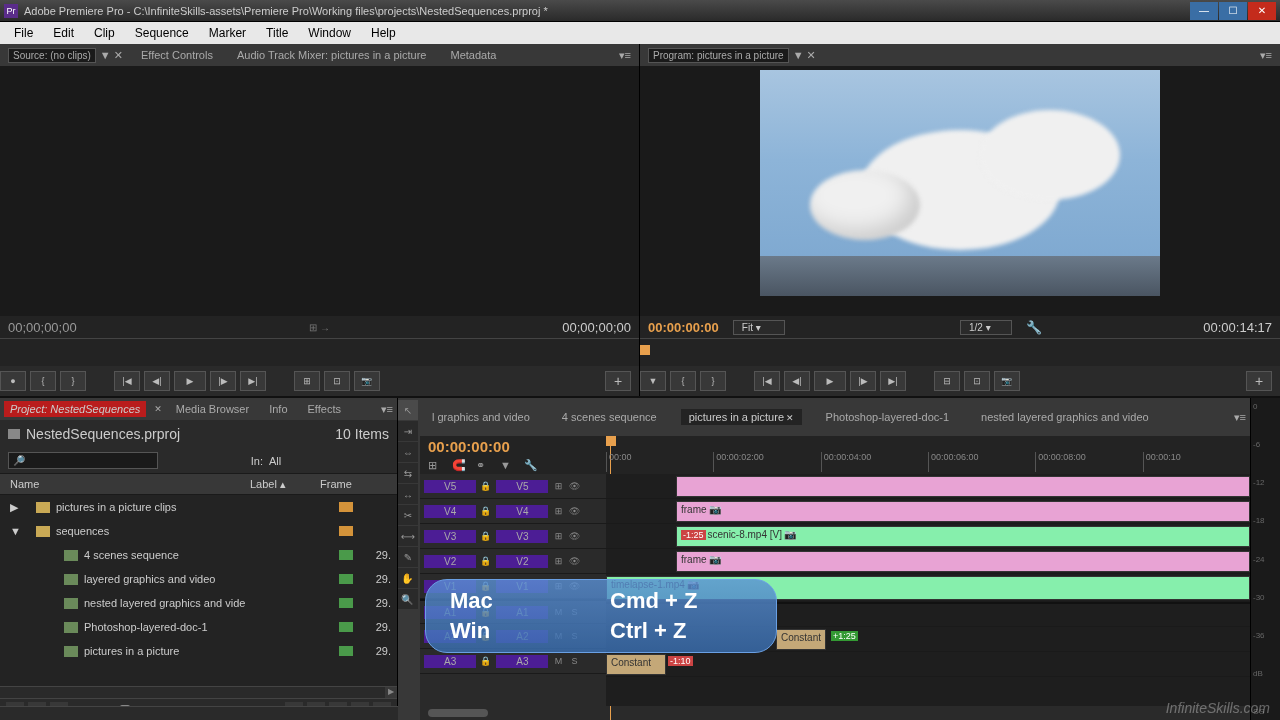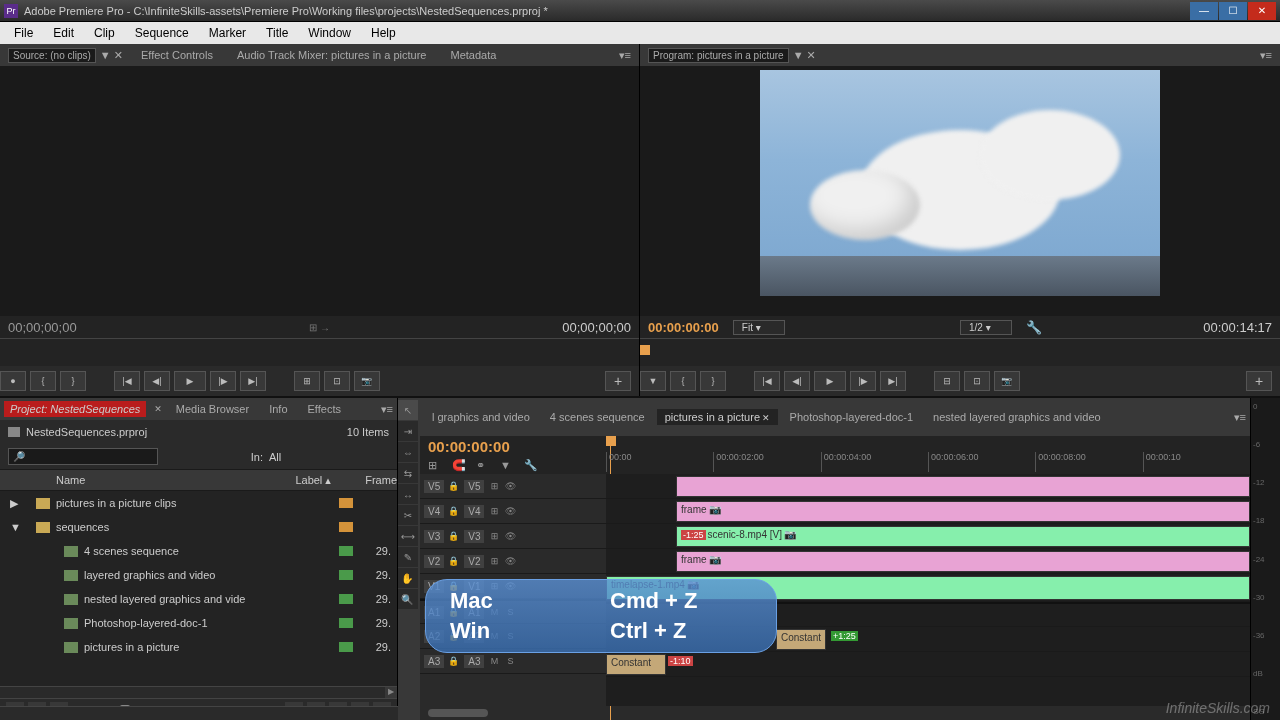--- a/index.html
+++ b/index.html
@@ -46,61 +46,61 @@
 .project-panel { width: 398px; background: #2a2a2a; display: flex; flex-direction: column; border-right: 1px solid #000; }
 .tools-col { width: 22px; background: #383838; display: flex; flex-direction: column; gap: 1px; padding: 2px 0; }
 .tool { width: 20px; height: 20px; background: #2a2a2a; display: flex; align-items: center; justify-content: center; font-size: 10px; color: #999; cursor: pointer; }
 .tool.active { background: #4a4a4a; }
 .timeline-panel { flex: 1; background: #232323; display: flex; flex-direction: column; position: relative; }
 .audio-meter { width: 30px; background: #1a1a1a; border-left: 1px solid #000; padding: 4px 2px; font-size: 8px; color: #666; display: flex; flex-direction: column; justify-content: space-between; }
 
 .project-tabs { height: 22px; background: #383838; display: flex; align-items: center; padding: 0 4px; font-size: 11px; color: #aaa; gap: 8px; }
 .project-tabs .tab { padding: 2px 6px; }
 .project-tabs .tab.active { background: #b91c1c; color: #ccc; font-style: italic; }
-.project-header { padding: 6px 8px; display: flex; align-items: center; gap: 6px; font-size: 11px; color: #ccc; }
+.project-header { padding: 6px 8px; display: flex; align-items: center; gap: 6px; font-size: 14px; color: #ccc; }
 .bin-icon { width: 12px; height: 10px; background: #888; }
 .project-header .items { margin-left: auto; }
 .project-filter { padding: 4px 8px; display: flex; align-items: center; gap: 6px; font-size: 11px; color: #ccc; }
 .search-box { background: #1a1a1a; border: 1px solid #555; padding: 2px 18px 2px 4px; width: 150px; color: #aaa; font-size: 10px; position: relative; }
 .project-cols { display: flex; background: #383838; height: 22px; align-items: center; font-size: 11px; color: #ccc; border-top: 1px solid #1a1a1a; border-bottom: 1px solid #1a1a1a; }
-.col-name { width: 250px; padding-left: 10px; margin-left: 46px; }
+.col-name { width: 250px; padding-left: 10px; }
 .col-label { width: 70px; } .col-frame { flex: 1; }
 .project-tree { flex: 1; overflow: hidden; font-size: 11px; color: #ccc; background: #232323; }
 .tree-row { display: flex; align-items: center; height: 24px; padding-left: 10px; cursor: pointer; }
 .tree-exp { width: 12px; display: inline-block; }
 .folder-icon { width: 14px; height: 11px; background: #c9a955; margin-right: 6px; }
 .seq-icon { width: 14px; height: 11px; background: #6a8a5a; margin-right: 6px; }
 .tree-name { flex: 1; }
 .label-sw { width: 14px; height: 10px; }
 .label-sw.orange { background: #d4933a; } .label-sw.green { background: #4a9a4a; }
 .tree-fr { width: 44px; text-align: right; padding-right: 6px; }
 .project-footer { height: 22px; background: #2a2a2a; border-top: 1px solid #444; display: flex; align-items: center; gap: 4px; padding: 0 6px; }
 .pf-btn { width: 18px; height: 16px; background: #383838; }
 .pf-slider { flex: 1; height: 4px; background: #1a1a1a; margin: 0 10px; position: relative; }
 .pf-slider-thumb { position: absolute; left: 20%; width: 10px; height: 10px; background: #888; border-radius: 2px; top: -3px; }
 
-.timeline-tabs { height: 38px; background: #383838; display: flex; align-items: center; padding: 0 4px; font-size: 11px; color: #aaa; gap: 4px; overflow: hidden; white-space: nowrap; }
+.timeline-tabs { height: 38px; background: #383838; display: flex; align-items: center; padding: 0 4px; font-size: 11px; color: #aaa; gap: 16px; overflow: hidden; white-space: nowrap; }
 .timeline-tabs .tab { padding: 2px 8px; }
 .timeline-tabs .tab.active { background: #232323; color: #ccc; }
 .tl-close { margin-left: 2px; font-size: 9px; }
 .timeline-head { height: 38px; display: flex; }
 .tl-head-left { width: 186px; padding: 4px 8px; display: flex; flex-direction: column; justify-content: center; }
 .tl-tc { color: #e8a04d; font-size: 15px; font-weight: bold; }
 .tl-toolbar-row { display: flex; gap: 10px; margin-top: 4px; }
 .tl-tool-icon { width: 14px; height: 14px; color: #999; font-size: 11px; }
 .tl-ruler { flex: 1; position: relative; background: #232323; }
 .ruler-ticks { position: absolute; top: 16px; left: 0; right: 0; height: 20px; display: flex; font-size: 9px; color: #888; }
 .ruler-tick { flex: 1; border-left: 1px solid #555; padding-left: 2px; }
 .playhead { position: absolute; left: 0; top: 0; width: 10px; height: 10px; background: #e8a04d; }
 .playhead-line { position: absolute; left: 4px; top: 10px; width: 1px; height: 300px; background: #e8a04d; }
 
 .tl-tracks { flex: 1; display: flex; overflow: hidden; position: relative; }
 .track-headers { width: 186px; background: #2a2a2a; }
 .track-head-row { height: 25px; display: flex; align-items: center; border-bottom: 1px solid #1a1a1a; font-size: 10px; color: #aaa; padding: 0 4px; gap: 4px; }
-.track-head-row .tname { background: #404040; padding: 1px 4px; }
+.track-head-row .tname { background: #4c1d95; padding: 1px 20px; }
 .track-head-row .ticon { width: 12px; height: 12px; display: flex; align-items: center; justify-content: center; font-size: 9px; color: #888; }
 .track-lanes { flex: 1; background: #1e1e1e; position: relative; }
 .track-lane { height: 25px; border-bottom: 1px solid #1a1a1a; position: relative; }
 .track-lane.v1 { height: 28px; }
 .clip { position: absolute; height: 21px; top: 2px; border: 1px solid #333; font-size: 10px; padding: 2px 4px; overflow: hidden; white-space: nowrap; }
 .clip.pink { background: #e8a3d4; color: #333; }
 .clip.purple { background: #86efac; color: #333; }
 .clip.tan { background: #c4a878; color: #333; }
 .tc-badge { background: #c44; color: #fff; padding: 0 2px; font-size: 9px; margin-right: 2px; }
 .tc-badge.grn { background: #393; }

